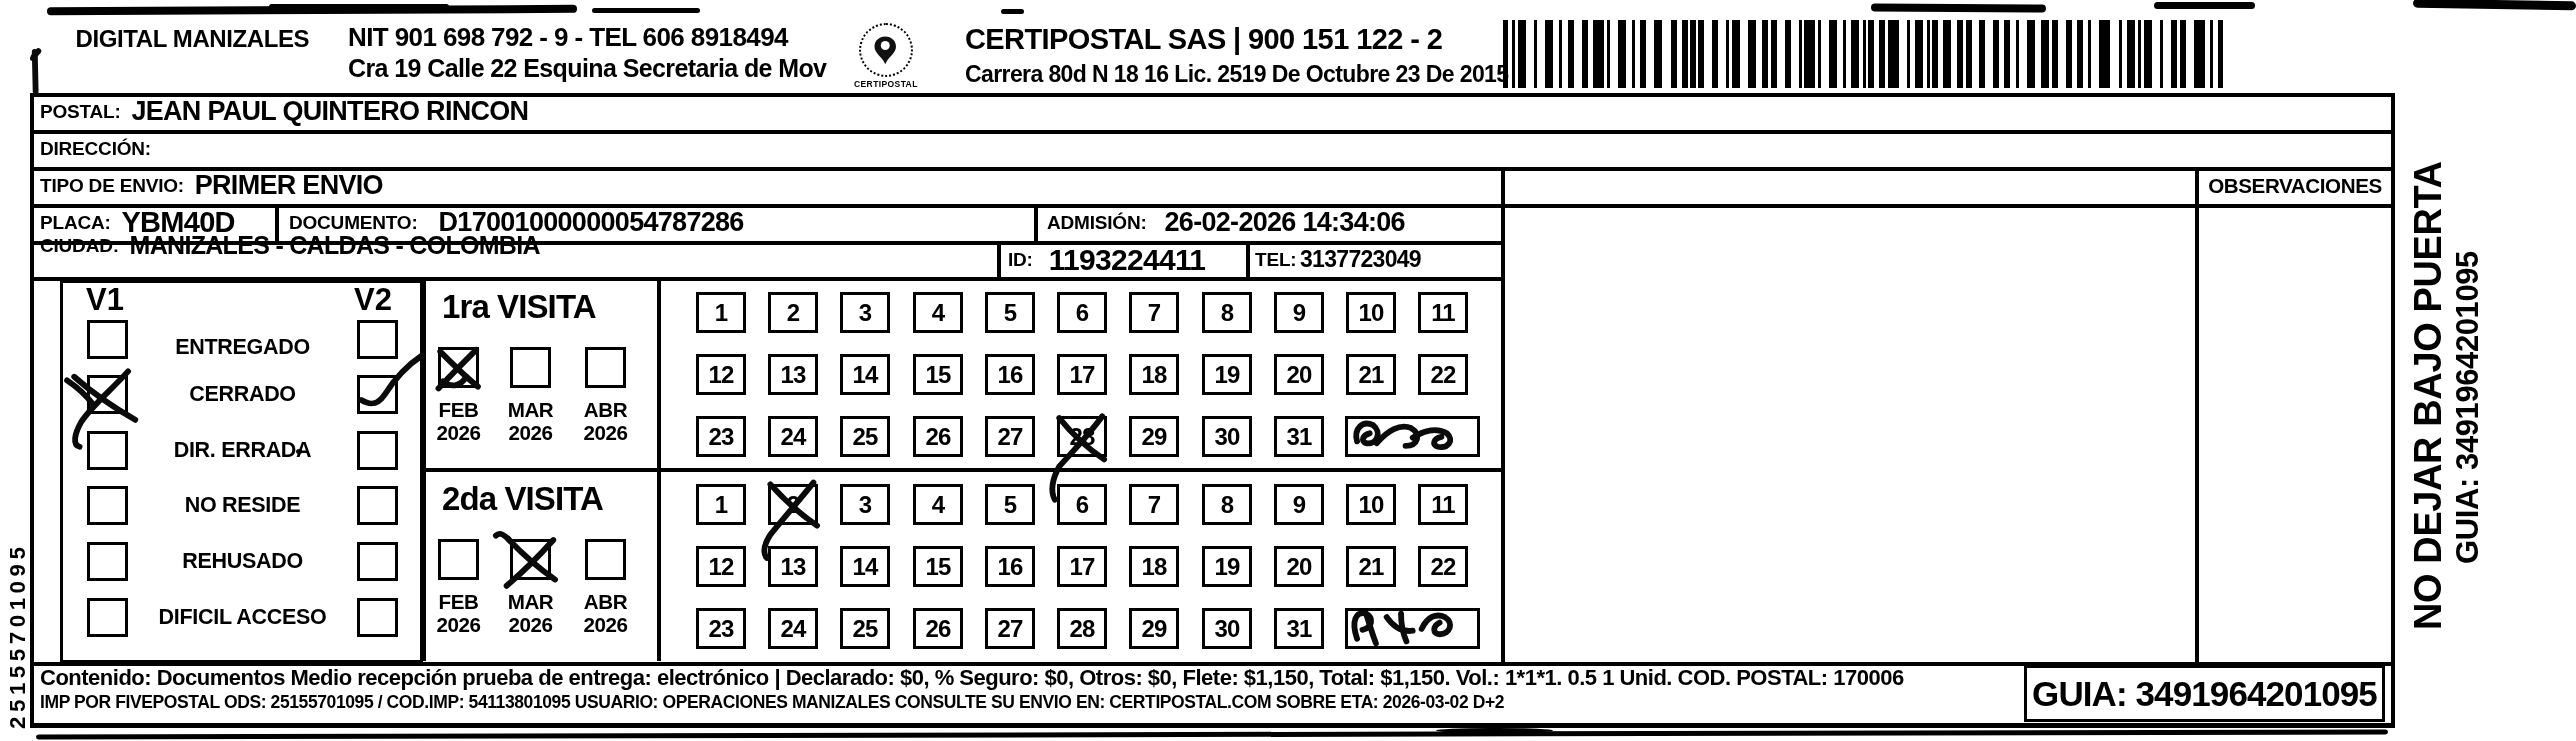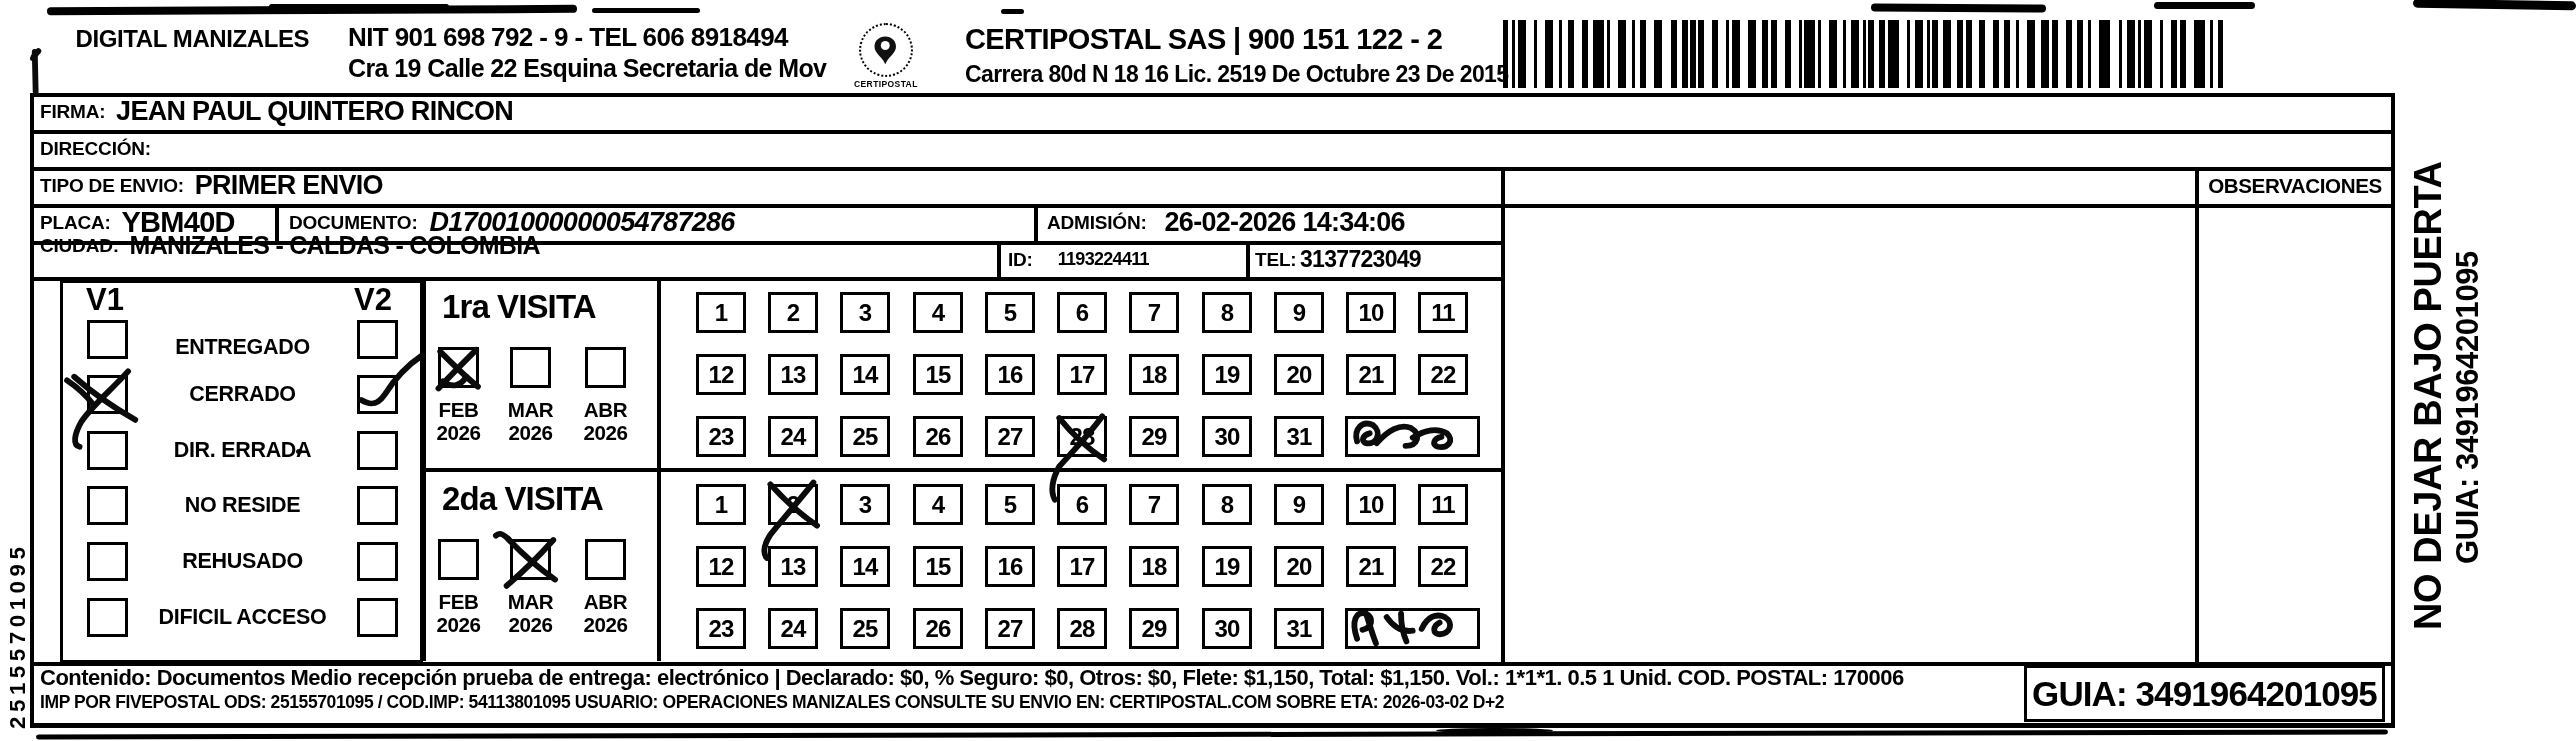--- a/index.html
+++ b/index.html
@@ -182,49 +182,49 @@
   <div class="vline" style="left:275px;top:204px;height:37px;"></div>
   <div class="vline" style="left:1034px;top:204px;height:37px;"></div>
   <div class="vline" style="left:997px;top:241px;height:37px;"></div>
   <div class="vline" style="left:1246px;top:241px;height:37px;"></div>
   <div class="vline" style="left:422px;top:277px;height:384px;"></div>
   <div class="vline" style="left:657px;top:277px;height:384px;"></div>
   <div class="vline" style="left:1501px;top:167px;height:495px;"></div>
   <div class="vline" style="left:2195px;top:167px;height:495px;"></div>
 
   <div class="row" style="left:40px;top:93px;height:37px;">
-    <span class="lbl">FIRMA:</span>
+    <span class="lbl">POSTAL:</span>
     <span class="val" style="font-size:27px;">JEAN PAUL QUINTERO RINCON</span>
   </div>
   <div class="row" style="left:40px;top:130px;height:37px;">
     <span class="lbl">DIRECCIÓN:</span>
   </div>
   <div class="row" style="left:40px;top:167px;height:37px;">
     <span class="lbl">TIPO DE ENVIO:</span>
     <span class="val" style="font-size:27px;">PRIMER ENVIO</span>
   </div>
   <div class="row" style="left:40px;top:204px;height:37px;">
     <span class="lbl">PLACA:</span>
     <span class="val" style="font-size:29px;">YBM40D</span>
   </div>
   <div class="row" style="left:289px;top:204px;height:37px;">
     <span class="lbl">DOCUMENTO:</span>
-    <span class="val" style="font-size:27px;margin-left:12px;font-style:italic;">D17001000000054787286</span>
+    <span class="val" style="font-size:27px;margin-left:21px;">D17001000000054787286</span>
   </div>
   <div class="row" style="left:1047px;top:204px;height:37px;">
     <span class="lbl">ADMISIÓN:</span>
     <span class="val" style="font-size:27px;margin-left:18px;">26-02-2026 14:34:06</span>
   </div>
   <div class="row" style="left:40px;top:227px;height:37px;">
     <span class="lbl">CIUDAD:</span>
     <span class="val" style="font-size:25px;">MANIZALES - CALDAS - COLOMBIA</span>
   </div>
   <div class="row" style="left:1008px;top:241px;height:37px;">
     <span class="lbl">ID:</span>
-    <span class="val" style="font-size:18px;margin-left:25px;">1193224411</span>
+    <span class="val" style="font-size:30px;margin-left:16px;">1193224411</span>
   </div>
   <div class="row" style="left:1255px;top:241px;height:37px;">
     <span class="lbl">TEL:</span>
     <span class="val" style="font-size:23px;margin-left:3.6px;">3137723049</span>
   </div>
 
   <div class="colhead" style="left:2199px;top:167px;width:192px;height:37px;font-size:20.6px;letter-spacing:-0.4px;">OBSERVACIONES</div>
   <div class="abs" style="left:1504px;top:207px;width:688px;height:451px;"></div>
   <div class="abs" style="left:2199px;top:207px;width:188px;height:451px;"></div>
 

